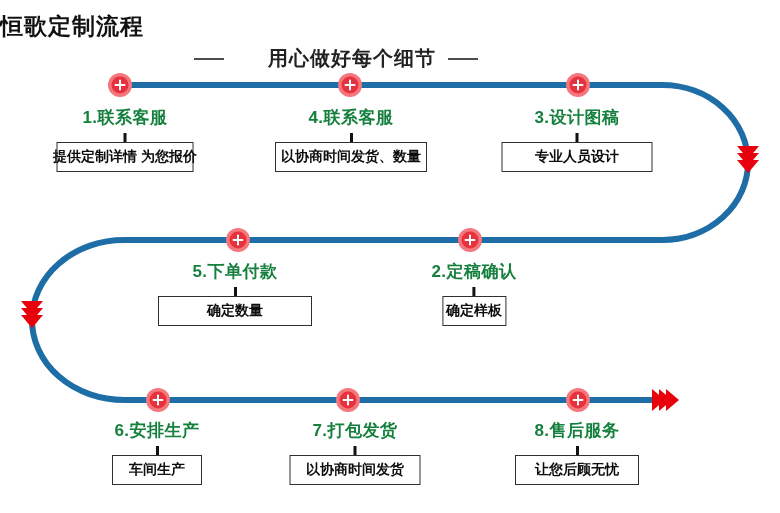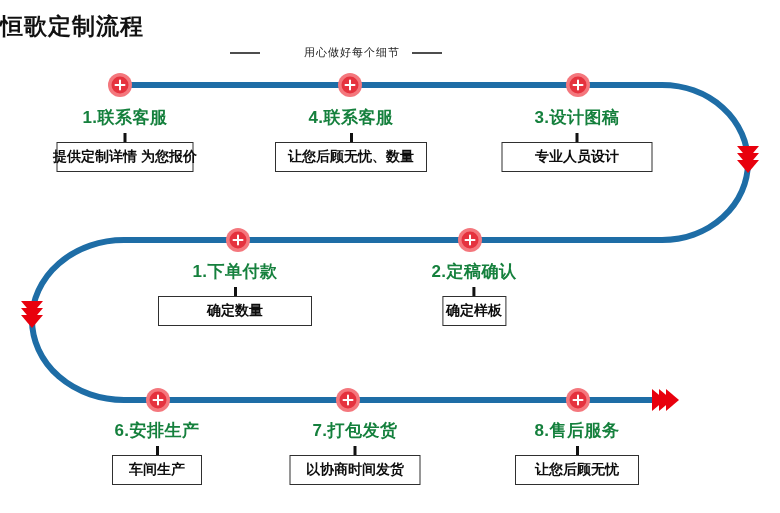--- a/index.html
+++ b/index.html
@@ -5,21 +5,21 @@
   html,body{margin:0;padding:0;background:#fff;}
   #stage{
     position:relative;width:780px;height:513px;background:#ffffff;overflow:hidden;
     font-family:"Liberation Sans","DejaVu Sans",sans-serif;
   }
   #flow-svg{position:absolute;left:0;top:0;width:780px;height:513px;}
   .header{position:absolute;left:0;top:12px;width:672px;text-align:left;}
   .main-title{font-size:23px;font-weight:700;color:#111;letter-spacing:1px;line-height:28px;}
   .subtitle-row{margin-top:5px;display:flex;align-items:center;justify-content:center;gap:12px;}
   .dash-line{width:30px;height:2px;background:#4d4d4d;}
-  .subtitle-text{font-size:11px;font-weight:400;color:#222;letter-spacing:1px;margin-left:32px;}
+  .subtitle-text{font-size:20px;font-weight:700;color:#222;letter-spacing:1px;margin-left:32px;}
   .step{position:absolute;display:flex;flex-direction:column;align-items:center;transform:translateX(-50%);}
   .step-title{font-size:17px;font-weight:700;color:#15803d;line-height:24px;white-space:nowrap;letter-spacing:0.5px;}
   .tick{width:3px;height:9px;margin-top:3px;background:#111;}
   .note-box{
     margin-top:0;height:30px;box-sizing:border-box;border:1.5px solid #2f2f2f;background:#fff;
     display:flex;align-items:center;justify-content:center;
     font-size:14px;font-weight:600;color:#0d0d0d;white-space:nowrap;
   }
 </style>
 </head>
@@ -101,35 +101,35 @@
   </div>
 
   <div class="step" style="left:125px;top:106px;">
     <div class="step-title">1.联系客服</div>
     <div class="tick"></div>
     <div class="note-box" style="width:137px;">提供定制详情 为您报价</div>
   </div>
   <div class="step" style="left:351px;top:106px;">
     <div class="step-title">4.联系客服</div>
     <div class="tick"></div>
-    <div class="note-box" style="width:152px;">让您后顾无忧、数量</div>
+    <div class="note-box" style="width:152px;">以协商时间发货、数量</div>
   </div>
   <div class="step" style="left:577px;top:106px;">
     <div class="step-title">3.设计图稿</div>
     <div class="tick"></div>
     <div class="note-box" style="width:151px;">专业人员设计</div>
   </div>
 
   <div class="step" style="left:474px;top:260px;">
     <div class="step-title">2.定稿确认</div>
     <div class="tick"></div>
     <div class="note-box" style="width:64px;">确定样板</div>
   </div>
   <div class="step" style="left:235px;top:260px;">
-    <div class="step-title">1.下单付款</div>
+    <div class="step-title">5.下单付款</div>
     <div class="tick"></div>
     <div class="note-box" style="width:154px;">确定数量</div>
   </div>
 
   <div class="step" style="left:157px;top:419px;">
     <div class="step-title">6.安排生产</div>
     <div class="tick"></div>
     <div class="note-box" style="width:90px;">车间生产</div>
   </div>
   <div class="step" style="left:355px;top:419px;">

